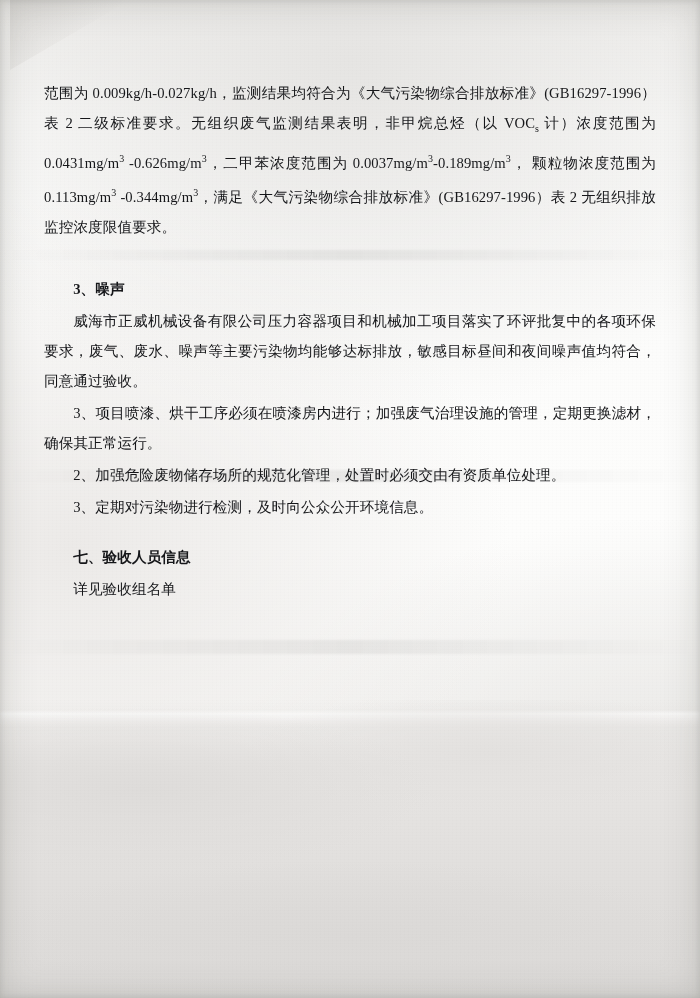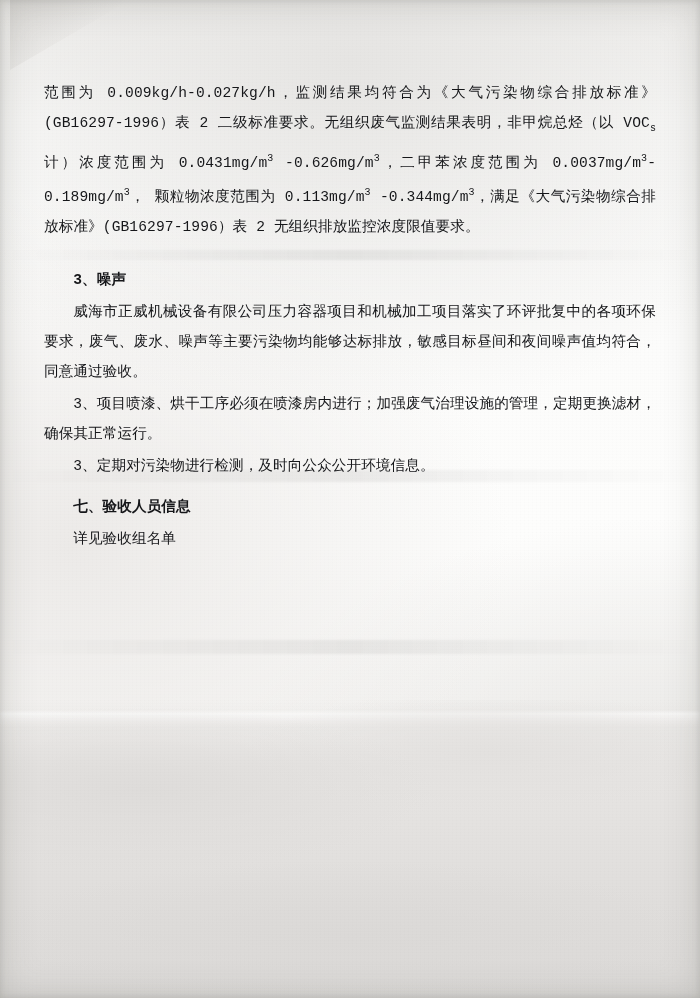--- a/index.html
+++ b/index.html
@@ -6,21 +6,21 @@
     margin: 0;
     padding: 0;
     background: #ffffff;
   }
   .page {
     position: relative;
     width: 700px;
     height: 998px;
     overflow: hidden;
     background: #f2f1ef;
-    font-family: Liberation Mono, monospace;
+    font-family: Liberation Serif, serif;
   }
   
   .paper-bg {
     position: absolute;
     inset: 0;
     background:
       radial-gradient(ellipse 120% 60% at 50% 6%, #e6e5e3 0%, rgba(255,255,255,0) 60%),
       radial-gradient(ellipse 90% 50% at 10% 55%, #eceae8 0%, rgba(255,255,255,0) 70%),
       radial-gradient(ellipse 90% 40% at 95% 80%, #e9e8e6 0%, rgba(255,255,255,0) 70%),
       linear-gradient(180deg, #efeeec 0%, #fbfbfa 12%, #fdfdfc 55%, #f4f3f1 78%, #eceae8 100%);
@@ -90,21 +90,21 @@
   }
   p {
     margin: 0 0 2px 0;
     text-align: justify;
     text-justify: inter-ideograph;
   }
   .indent { text-indent: 2em; }
   .heading {
     text-indent: 2em;
     font-weight: bold;
-    margin-top: 11px;
+    margin-top: 20px;
   }
   .gap-sm { height: 10px; }
   sub { font-size: 10px; }
   sup { font-size: 10px; }
 </style>
 </head>
 <body>
 
 <div class="page">
   <div class="paper-bg"></div>
@@ -122,20 +122,21 @@
 
     <p class="heading">3、噪声</p>
 
 
 
     <p class="indent">威海市正威机械设备有限公司压力容器项目和机械加工项目落实了环评批复中的各项环保要求，废气、废水、噪声等主要污染物均能够达标排放，敏感目标昼间和夜间噪声值均符合，同意通过验收。</p>
 
 
     <p class="indent">3、项目喷漆、烘干工序必须在喷漆房内进行；加强废气治理设施的管理，定期更换滤材，确保其正常运行。</p>
 
+    <p class="indent">2、加强危险废物储存场所的规范化管理，处置时必须交由有资质单位处理。</p>
 
     <p class="indent">3、定期对污染物进行检测，及时向公众公开环境信息。</p>
 
     <p class="heading">七、验收人员信息</p>
 
     <p class="indent">详见验收组名单</p>
 
   </div>
 
   <div class="tear-line"></div>

